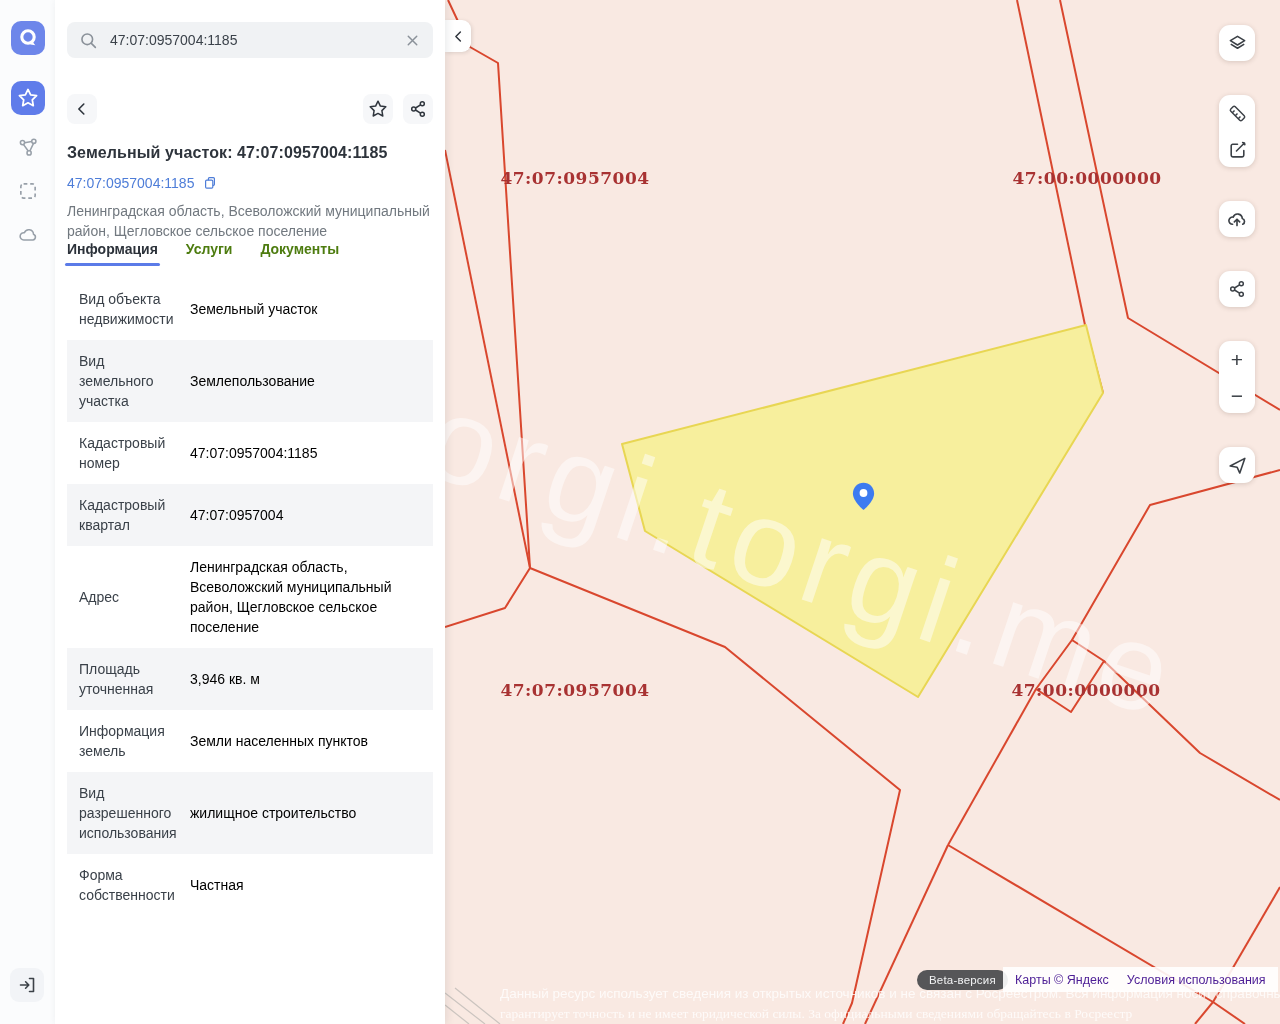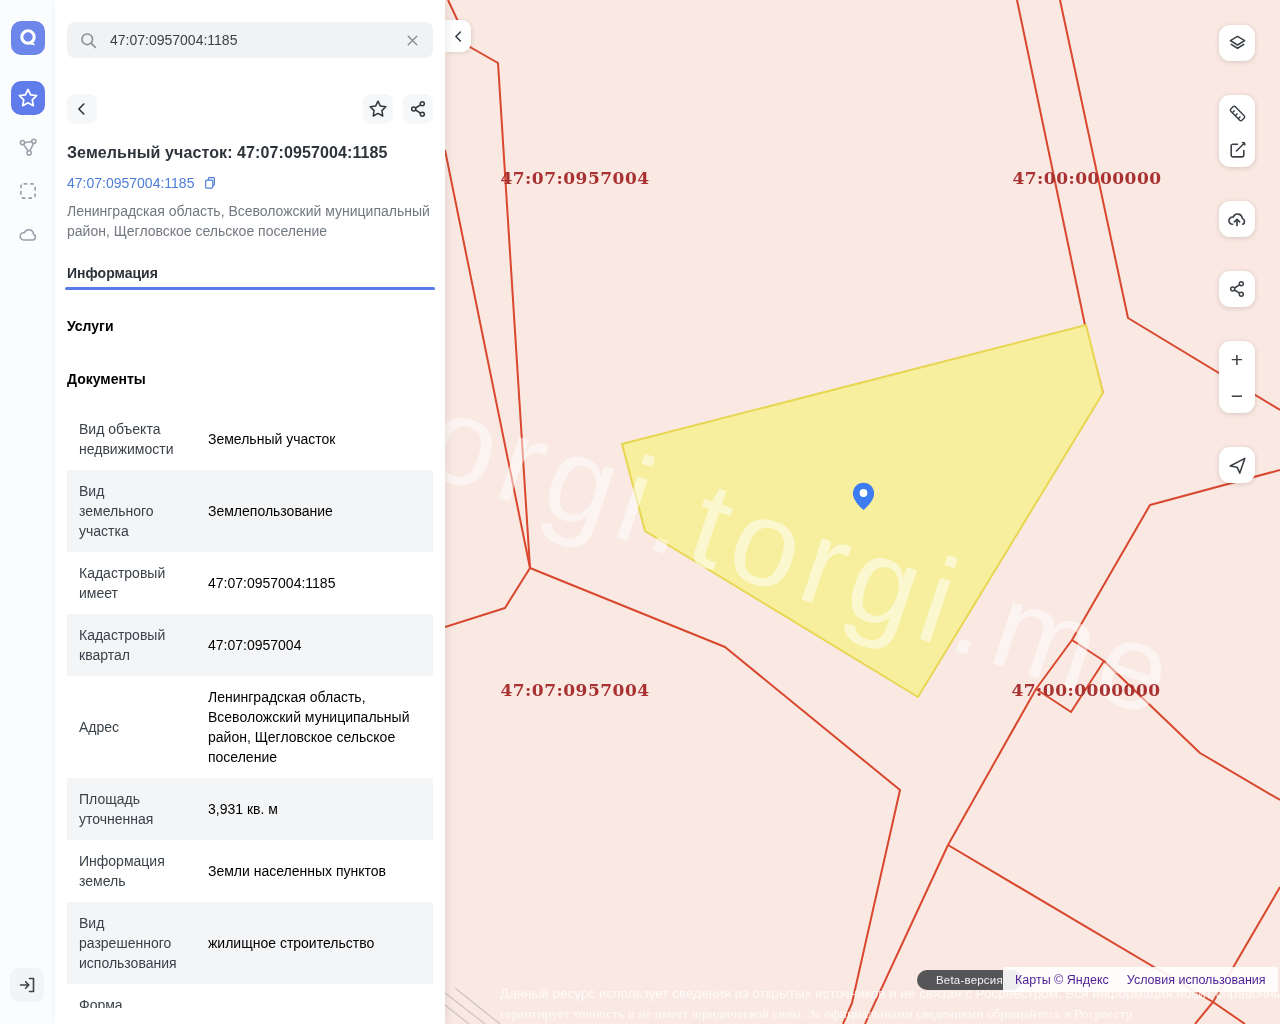--- a/index.html
+++ b/index.html
@@ -29,29 +29,29 @@
   .actions{margin:36px 12px 0;display:flex;align-items:center;height:30px;}
   .chip{width:30px;height:30px;border-radius:8px;background:#f6f7f9;display:flex;
         align-items:center;justify-content:center;color:#2f353d;}
   .actions .spacer{flex:1;}
   .actions .chip + .chip{margin-left:10px;}
   .p-title{margin:20px 12px 12px;font-size:16px;font-weight:700;color:#2e343c;letter-spacing:.1px;}
   .cadnum{margin:13px 12px 0;display:flex;align-items:center;}
   .cadnum a{font-size:14px;color:#4e7dd8;text-decoration:none;font-weight:500;}
   .copy-btn{margin-left:8px;color:#4e7dd8;display:flex;}
   .addr{margin:10px 12px 0;font-size:14px;line-height:20px;color:#71787f;}
-  .tabs{margin:24px 12px 0;display:flex;gap:28px;flex-direction:column;}
-  .tab{font-size:14px;font-weight:700;color:#000000;padding-bottom:9px;position:relative;cursor:pointer;}
+  .tabs{margin:0 12px 0;display:flex;gap:28px;}
+  .tab{font-size:14px;font-weight:700;color:#4d7c0f;padding-bottom:9px;position:relative;cursor:pointer;}
   .tab.active{color:#2c323a;}
   .tab.active::after{content:"";position:absolute;left:-2px;right:-2px;bottom:0;height:3px;
                      background:#5b7be8;border-radius:2px;}
   .info-table{margin:12px 12px 0;}
   .row{display:flex;align-items:center;padding:11px 10px 11px 12px;}
   .row:nth-child(even){background:#f4f5f7;}
-  .row .lbl{flex:0 0 98px;font-size:14px;line-height:20px;color:#3a4149;margin-right:31px;}
+  .row .lbl{flex:0 0 98px;font-size:14px;line-height:20px;color:#3a4149;margin-right:13px;}
   .row .val{flex:1;font-size:14px;line-height:20px;color:#000000;}
   .panel-bottom-cover{position:absolute;left:0;bottom:0;width:100%;height:16px;background:#fff;}
 
   
   #map{position:relative;width:835px;height:1024px;background:#f9e9e2;overflow:hidden;}
   #maplines{position:absolute;left:0;top:0;z-index:1;}
   .watermark{position:absolute;left:-30px;top:352px;z-index:2;font-size:122px;letter-spacing:8px;
              color:rgba(255,255,255,.5);white-space:nowrap;transform:rotate(18.5deg);
              transform-origin:0 0;pointer-events:none;font-family:"Liberation Sans",sans-serif;}
   .qlabel{position:absolute;z-index:3;transform:translate(-50%,-50%);
@@ -61,21 +61,21 @@
   .collapse-btn{position:absolute;left:0;top:20px;width:26px;height:32px;background:#fff;
                 border-radius:0 9px 9px 0;box-shadow:1px 1px 4px rgba(0,0,0,.12);z-index:6;
                 display:flex;align-items:center;justify-content:center;color:#2f353d;}
   .ctrl{position:absolute;right:25px;width:36px;background:#fff;border-radius:11px;z-index:5;
         box-shadow:0 1px 5px rgba(60,40,30,.18);display:flex;flex-direction:column;
         align-items:center;justify-content:center;color:#3b4046;}
   .ctrl .cbtn{width:36px;height:36px;display:flex;align-items:center;justify-content:center;color:#3b4046;}
   .zoombtn{font-size:21px;font-weight:400;color:#3b4046;line-height:1;}
   .attr-pill{position:absolute;left:472px;top:970px;height:20px;z-index:5;background:rgba(57,60,64,.85);
              border-radius:10px;color:#f2f3f4;font-size:11.5px;display:flex;align-items:center;
-             padding:0 19px;letter-spacing:.2px;}
+             padding:0 12px;letter-spacing:.2px;}
   .attr-strip{position:absolute;left:558px;top:967px;height:25px;z-index:5;background:rgba(255,255,255,.9);
               display:flex;align-items:center;padding:0 12px;gap:18px;font-size:12.5px;color:#26292c;}
   .attr-strip a{color:#4c1d95;text-decoration:none;}
   .disclaimer{position:absolute;left:55px;z-index:4;white-space:nowrap;font-size:13.5px;
               color:rgba(255,255,255,.78);pointer-events:none;}
   .d1{top:986px;} .d2{top:1006px;font-family:Liberation Serif, serif;}
   svg{display:block;}
 </style>
 </head>
 <body>
@@ -198,34 +198,34 @@
     <div class="info-table">
       <div class="row">
           <div class="lbl">Вид объекта недвижимости</div>
           <div class="val">Земельный участок</div>
         </div>
       <div class="row">
           <div class="lbl">Вид земельного участка</div>
           <div class="val">Землепользование</div>
         </div>
       <div class="row">
-          <div class="lbl">Кадастровый имеет</div>
+          <div class="lbl">Кадастровый номер</div>
           <div class="val">47:07:0957004:1185</div>
         </div>
       <div class="row">
           <div class="lbl">Кадастровый квартал</div>
           <div class="val">47:07:0957004</div>
         </div>
       <div class="row">
           <div class="lbl">Адрес</div>
           <div class="val">Ленинградская область, Всеволожский муниципальный район, Щегловское сельское поселение</div>
         </div>
       <div class="row">
           <div class="lbl">Площадь уточненная</div>
-          <div class="val">3,931 кв. м</div>
+          <div class="val">3,946 кв. м</div>
         </div>
       <div class="row">
           <div class="lbl">Информация земель</div>
           <div class="val">Земли населенных пунктов</div>
         </div>
       <div class="row">
           <div class="lbl">Вид разрешенного использования</div>
           <div class="val">жилищное строительство</div>
         </div>
       <div class="row">

